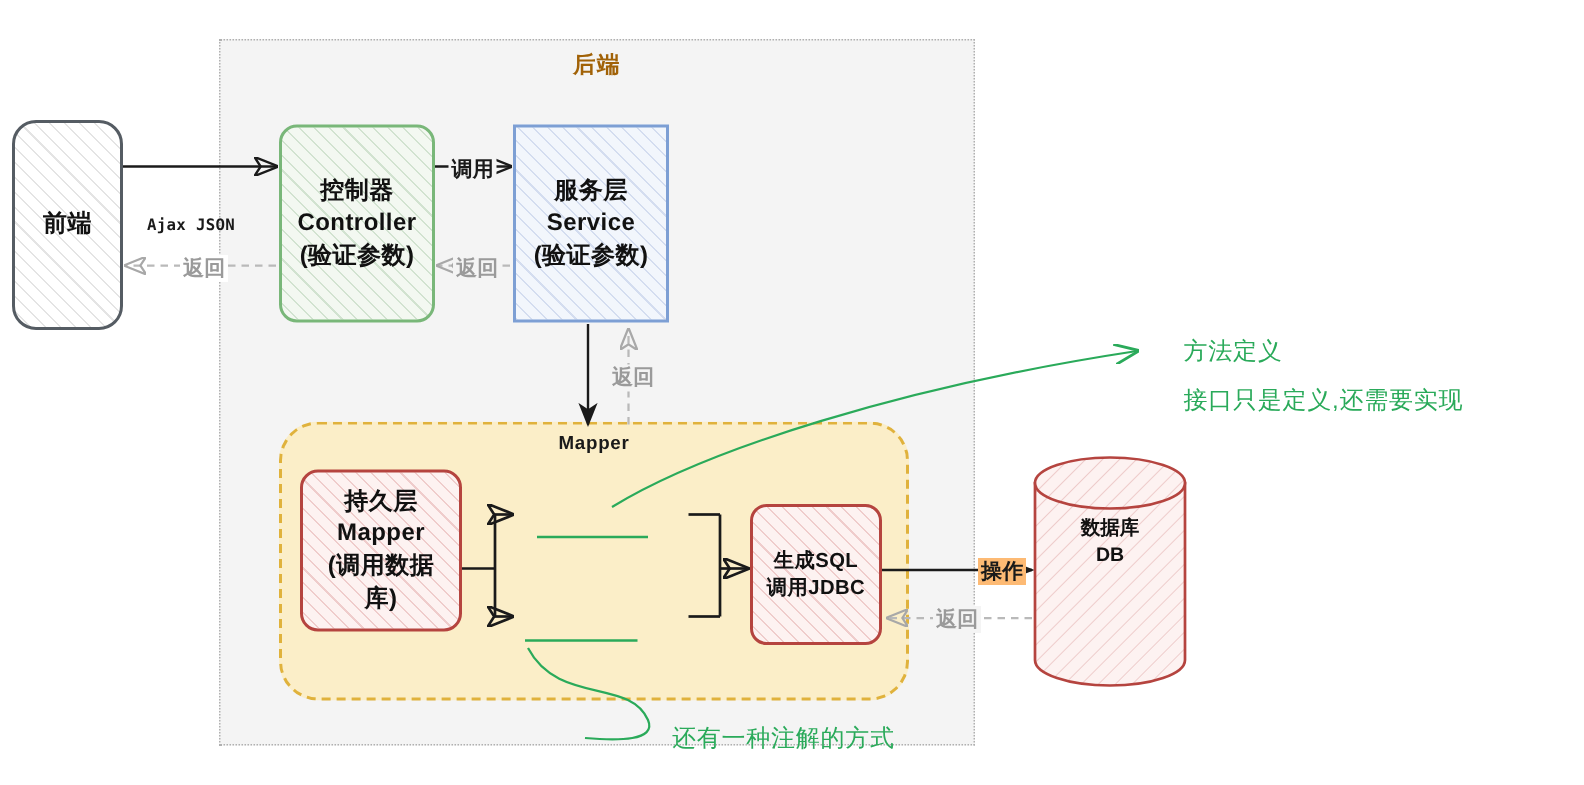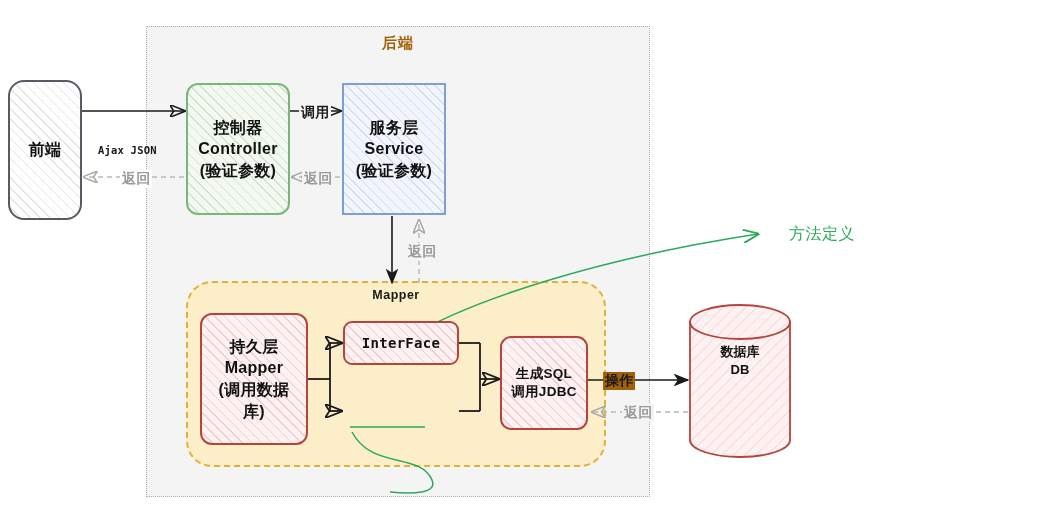--- a/index.html
+++ b/index.html
@@ -98,21 +98,21 @@
     left: 186px; top: 83px; width: 104px; height: 132px;
     border: 2px solid #79b779;
     border-radius: 12px;
   }
   .svc {
     left: 342px; top: 83px; width: 104px; height: 132px;
     border: 2px solid #7d9fd4;
     border-radius: 0;
   }
   .persist {
-    left: 200px; top: 313px; width: 108px; height: 132px;
+    left: 200px; top: 313px; width: 108px; height: 108px;
     border: 2px solid #b5443f;
     border-radius: 12px;
   }
   .iface {
     left: 343px; top: 321px; width: 116px; height: 44px;
     border: 2px solid #b5443f;
     border-radius: 9px;
     font-family: "DejaVu Sans Mono", monospace;
     font-size: 14px;
   }
@@ -264,25 +264,20 @@
 
   <div class="abs node persist hatch-red">
     <div class="lines">
       <div>持久层</div>
       <div>Mapper</div>
       <div>(调用数据</div>
       <div>库)</div>
     </div>
   </div>
 
-  <div class="abs node iface hatch-red">
-    <div class="lines">
-      <div>InterFace</div>
-    </div>
-  </div>
 
 
   <div class="abs db-wrap">
     <div class="db-label">
       <div>数据库</div>
       <div>DB</div>
     </div>
   </div>
 
   <div class="abs node sqlbox hatch-red">
@@ -293,18 +288,20 @@
   </div>
 
   <div class="abs edge-label mono" style="left:98px; top:104px;margin-top:40px;">Ajax JSON</div>
   <div class="abs edge-label ret" style="left:120px; top:170px; background:#ffffff; padding:0 2px;">返回</div>
 
   <div class="abs edge-label" style="left:299px; top:104px; background:#f4f4f4; padding:0 2px;">调用</div>
   <div class="abs edge-label ret" style="left:302px; top:170px; background:#f4f4f4; padding:0 2px;">返回</div>
 
   <div class="abs edge-label ret" style="left:406px; top:243px; background:#f4f4f4; padding:0 2px;">返回</div>
 
-  <div class="abs edge-label" style="left:603px; top:372px; background:#a16207; padding:0 2px;">操作</div>
+  <div class="abs edge-label" style="left:652px; top:372px; background:#fdba74; padding:0 2px;">操作</div>
   <div class="abs edge-label ret" style="left:622px; top:404px; background:#f4f4f4; padding:0 2px;">返回</div>
 
   <div class="abs annot" style="left:789px; top:224px;text-align:center;">方法定义</div>
+  <div class="abs annot" style="left:789px; top:257px;">接口只是定义,还需要实现</div>
+  <div class="abs annot" style="left:448px; top:482px;">还有一种注解的方式</div>
 
 </div>
 
 </body></html>

